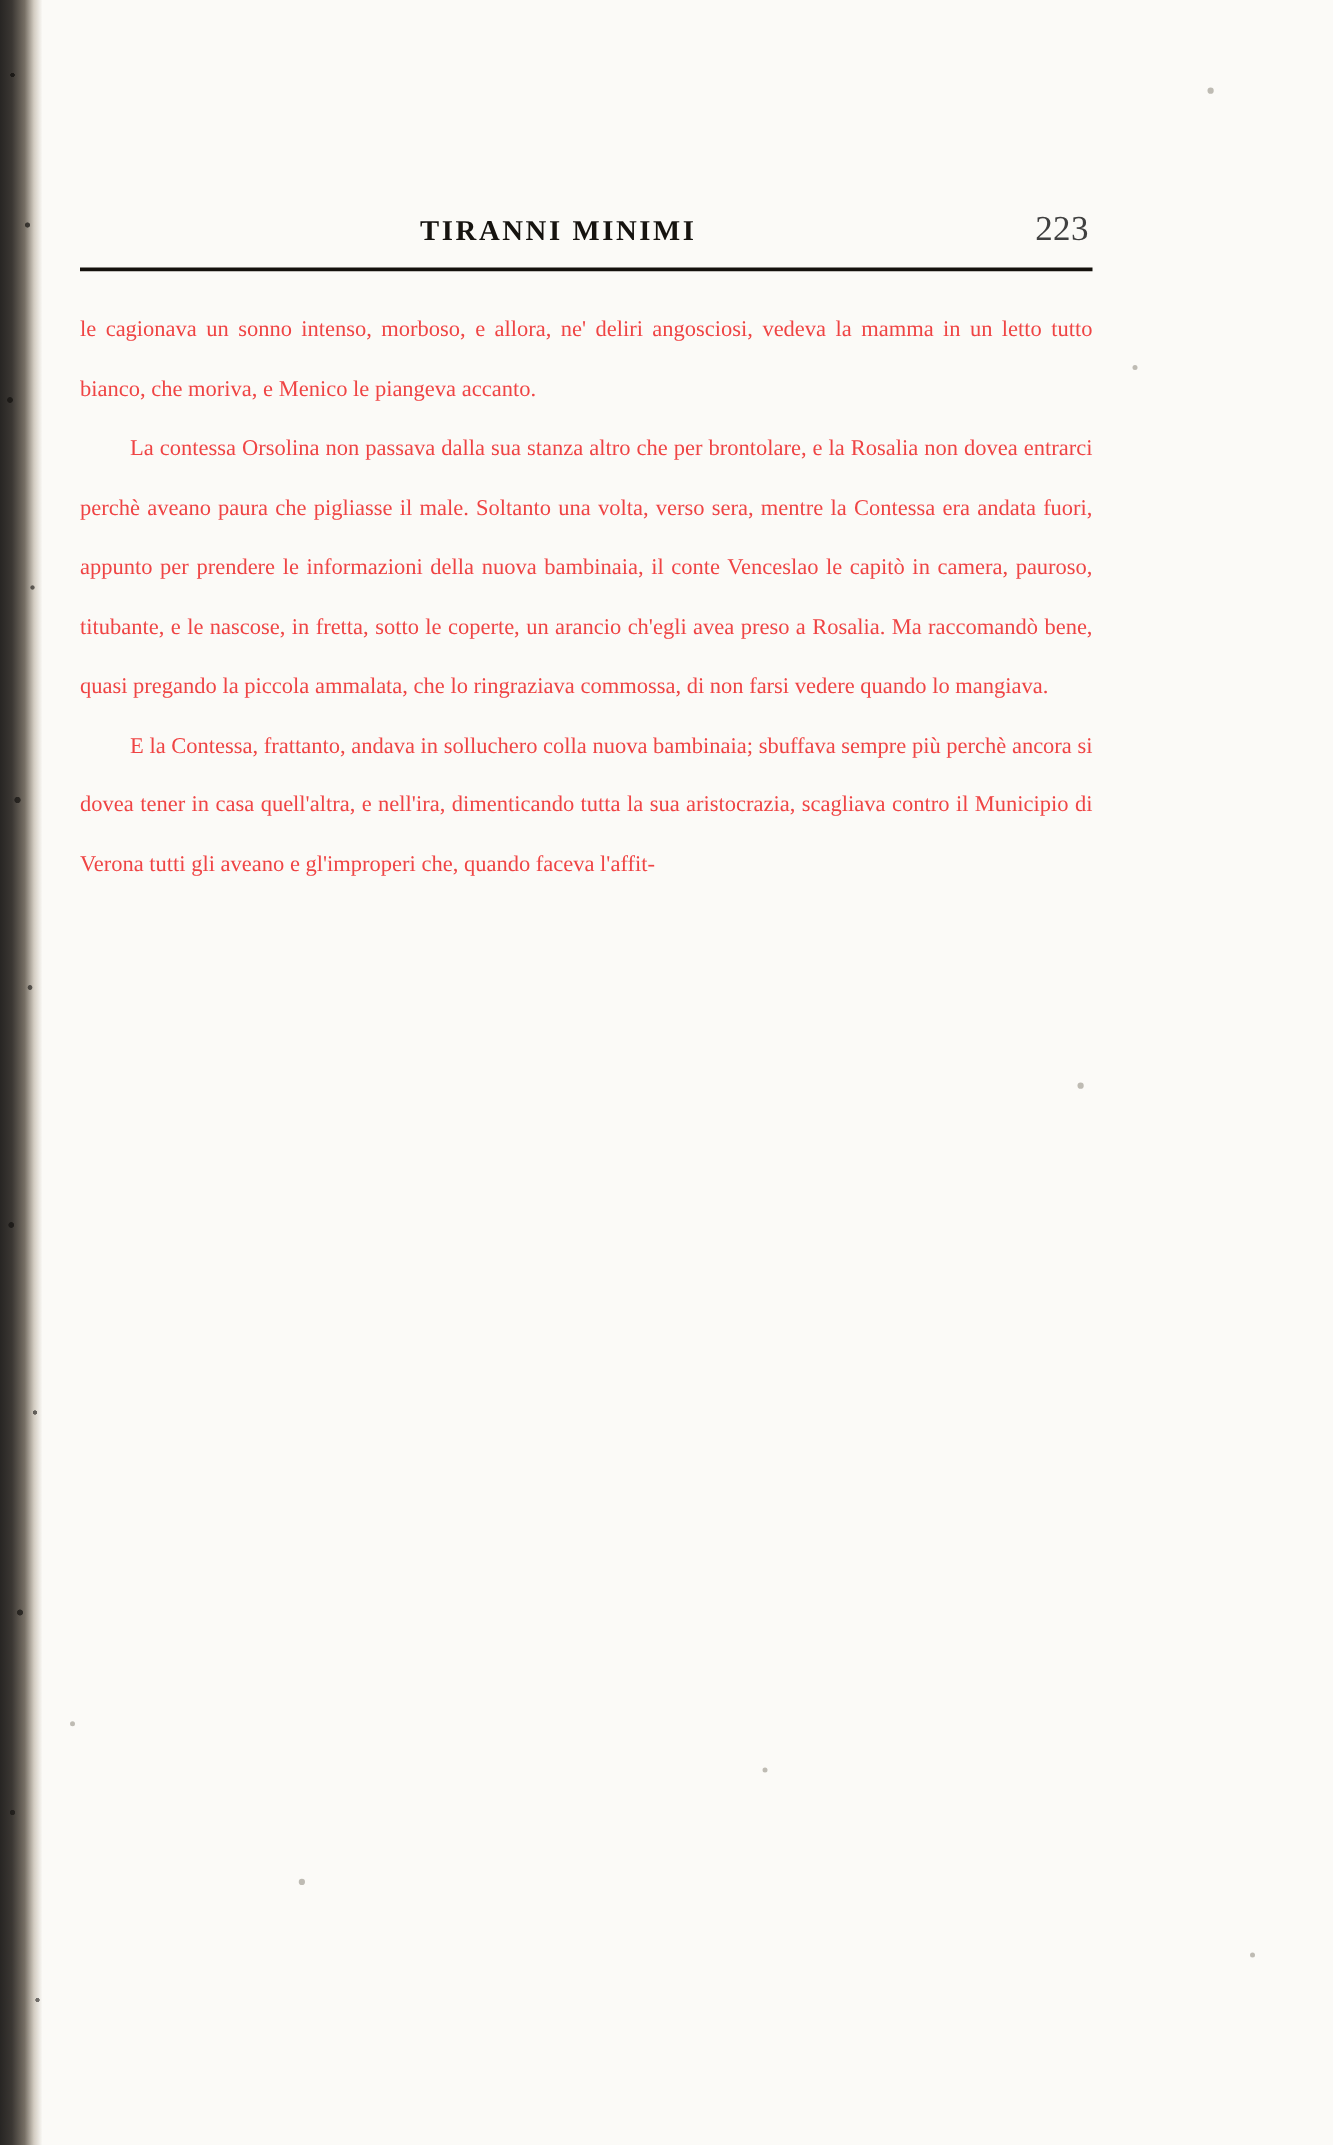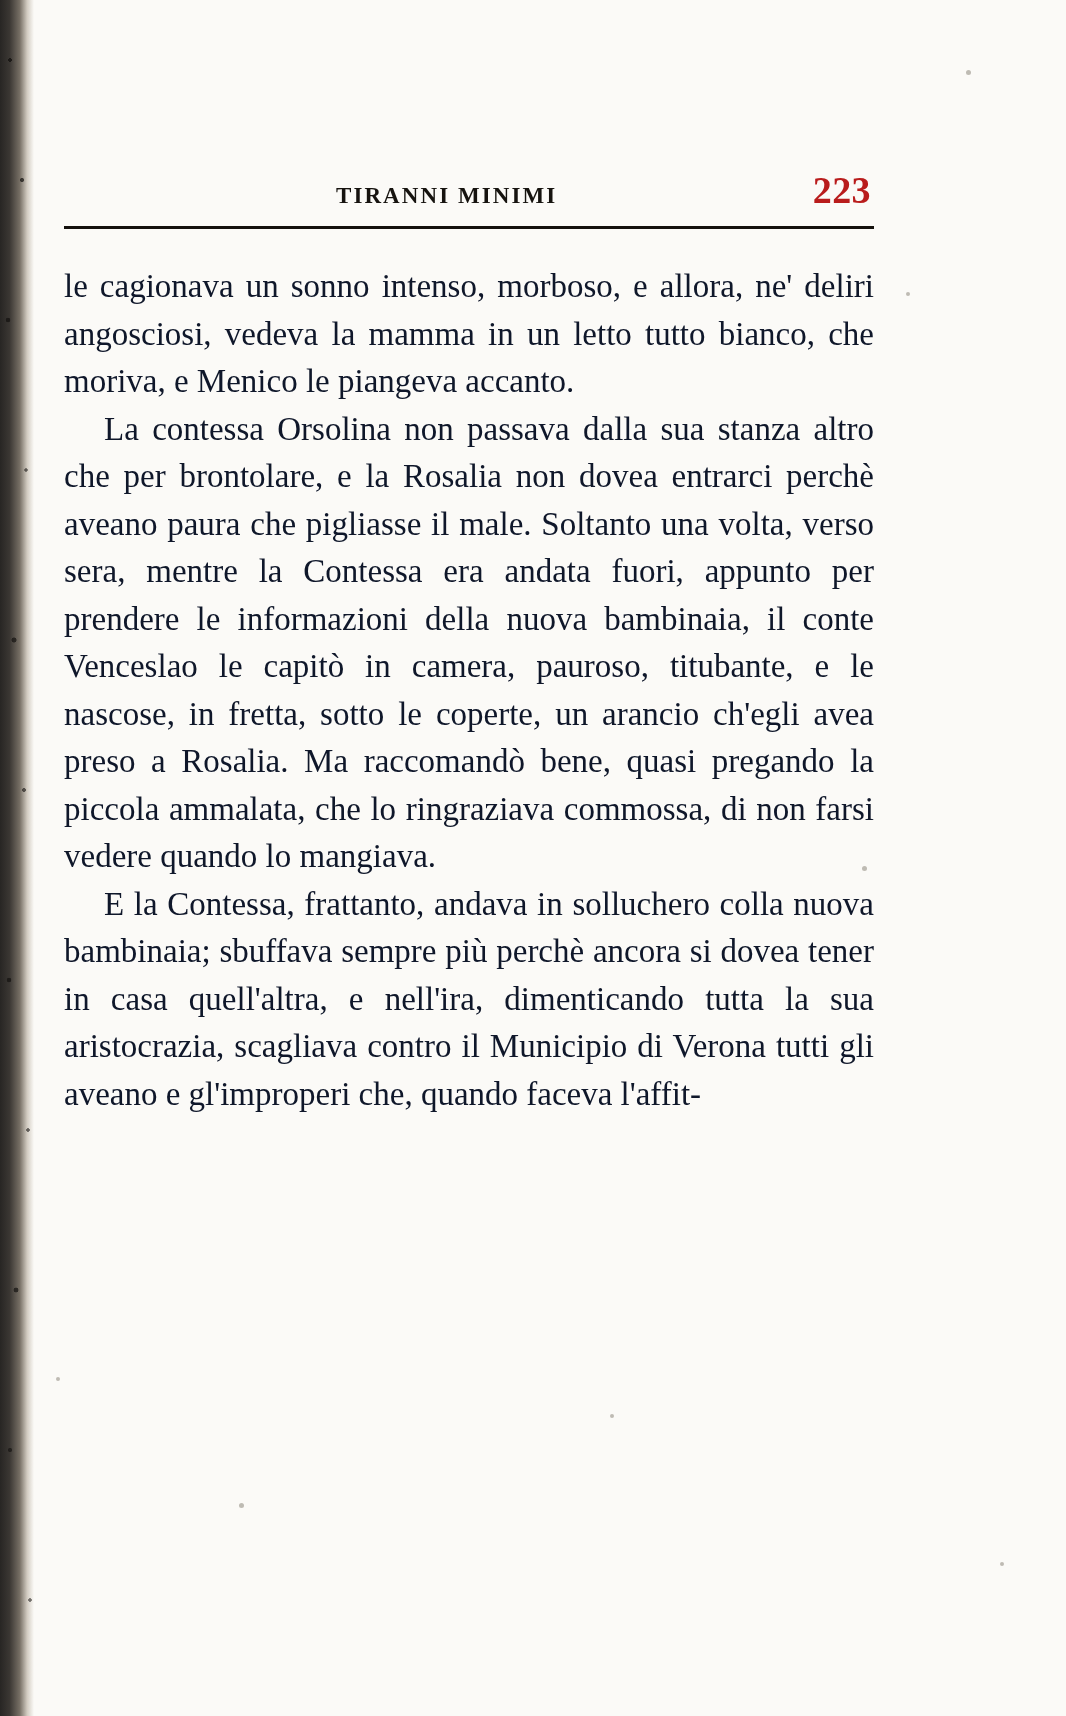--- a/index.html
+++ b/index.html
@@ -85,39 +85,39 @@
   }
   .runhead-title {
     font-variant: small-caps;
     letter-spacing: .09em;
     font-size: 23px;
     font-weight: 700;
     color: #16130f;
     white-space: nowrap;
   }
   .runhead-page {
-    font-size: 38px;
-    font-weight: 700;
-    color: #b91c1c;
+    font-size: 28px;
+    font-weight: 400;
+    color: #404040;
     letter-spacing: .01em;
   }
 
   .rule {
     margin-top: 14px;
     height: 3px;
     background: #14110d;
     width: 100%;
   }
 
   .body-text {
-    margin-top: 34px;
-    font-size: 33px;
+    margin-top: 23px;
+    font-size: 18px;
     line-height: 47.5px;
     text-align: justify;
-    color: #0f172a;
+    color: #ef4444;
   }
   .body-text p {
     margin: 0;
   }
   .body-text p.indent {
     text-indent: 40px;
   }
 </style>
 </head>
 <body>

